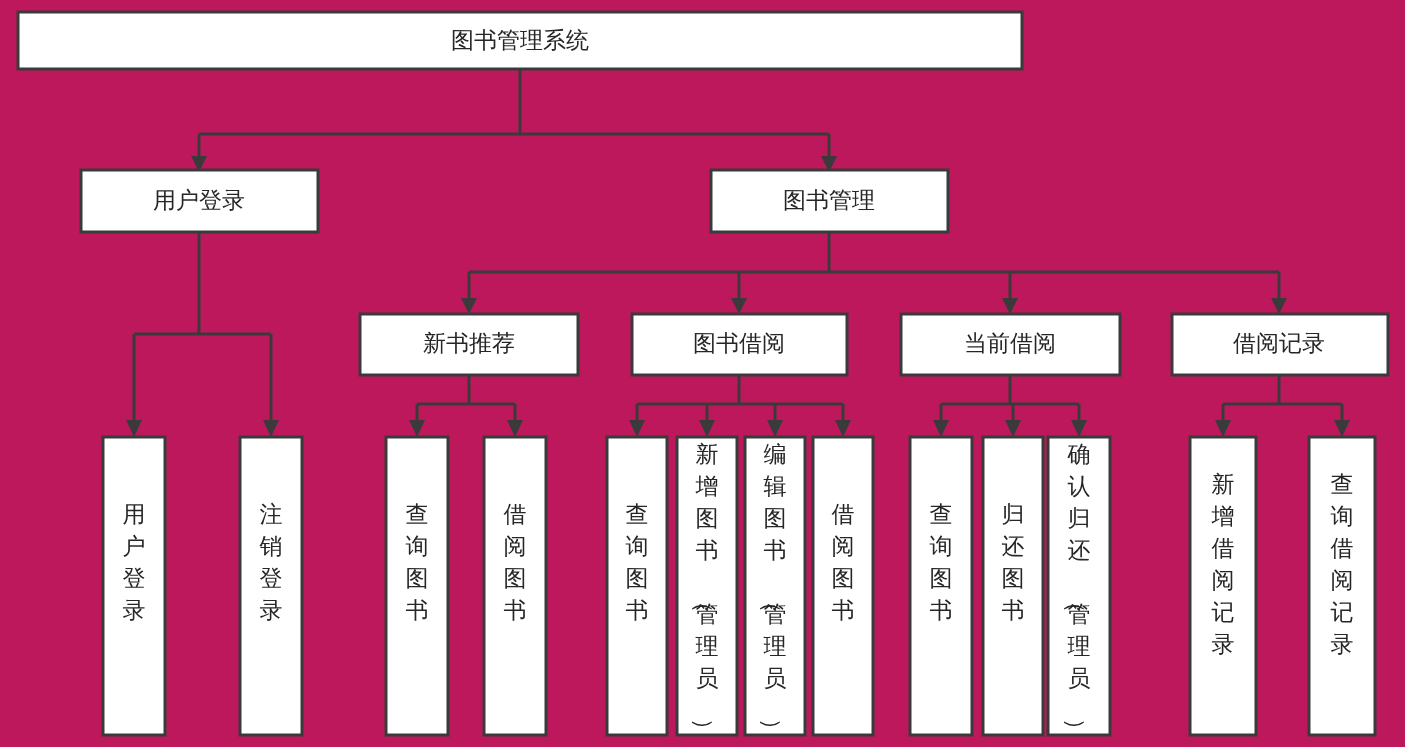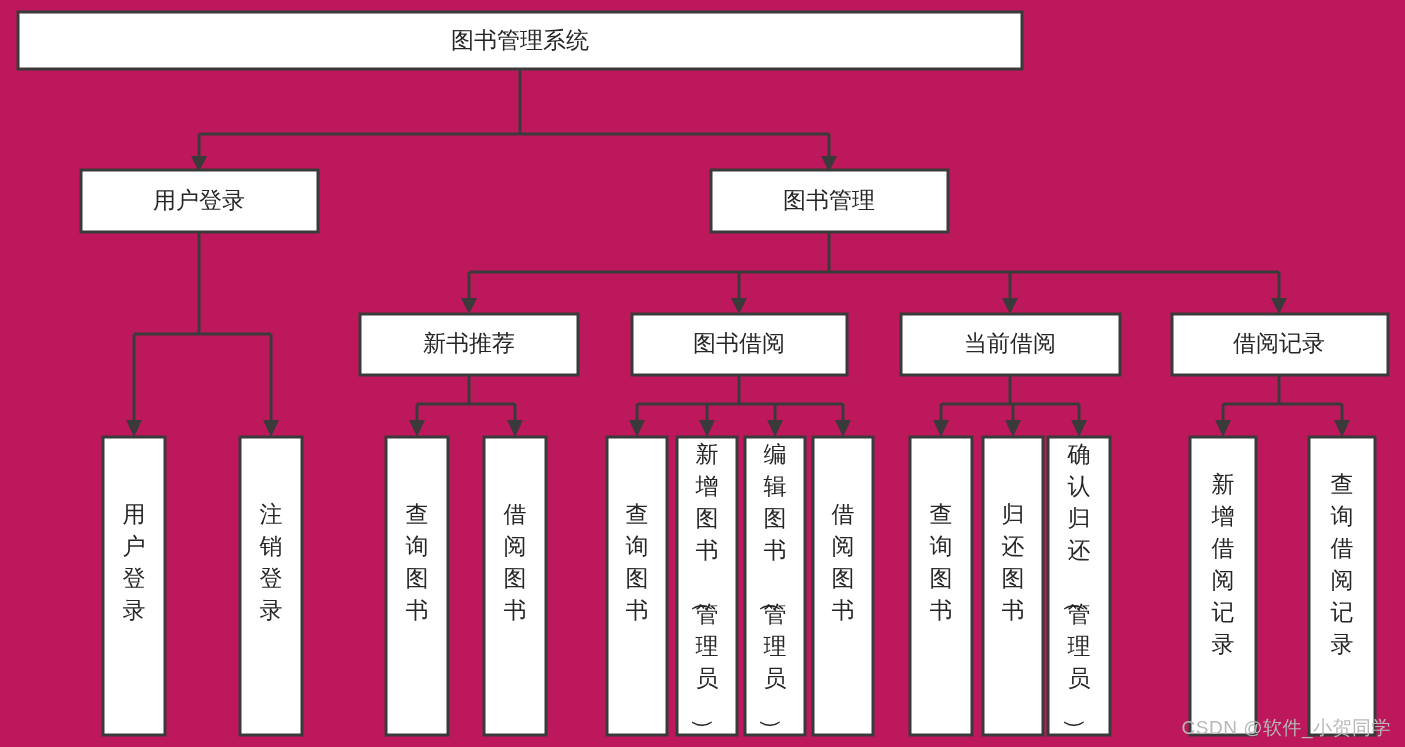--- a/index.html
+++ b/index.html
@@ -213,14 +213,13 @@
       <rect class="node-box" x="1190" y="437" width="66" height="298"></rect>
       <text class="node-label-vert" x="1223" y="492"><tspan x="1223" dy="0">新</tspan><tspan x="1223" dy="32">增</tspan><tspan x="1223" dy="32">借</tspan><tspan x="1223" dy="32">阅</tspan><tspan x="1223" dy="32">记</tspan><tspan x="1223" dy="32">录</tspan></text>
     </g>
 
     <g>
       <rect class="node-box" x="1309" y="437" width="66" height="298"></rect>
       <text class="node-label-vert" x="1342" y="492"><tspan x="1342" dy="0">查</tspan><tspan x="1342" dy="32">询</tspan><tspan x="1342" dy="32">借</tspan><tspan x="1342" dy="32">阅</tspan><tspan x="1342" dy="32">记</tspan><tspan x="1342" dy="32">录</tspan></text>
     </g>
   </svg>
 
-  <div class="watermark">CSDN @软件_小贺同学</div>
 </div>
 
 </body></html>

